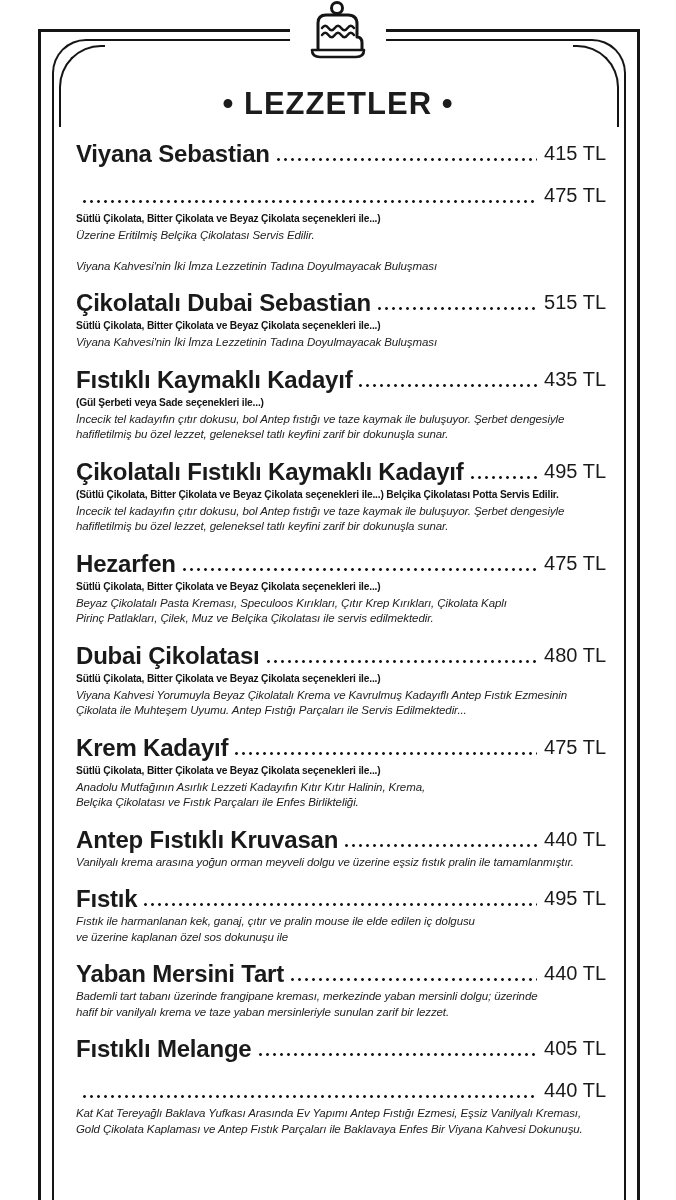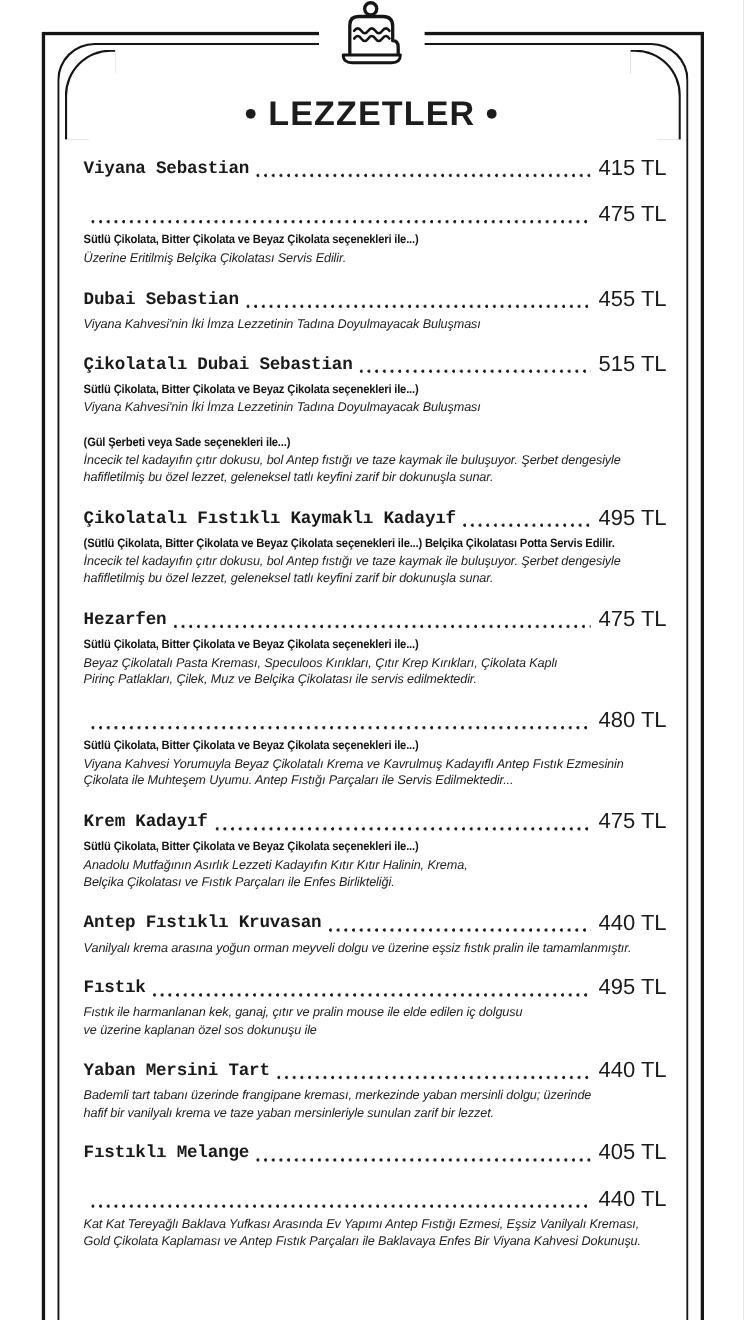--- a/index.html
+++ b/index.html
@@ -41,22 +41,22 @@
     text-align:center; font-size:31px; font-weight:700;
     letter-spacing:1px; color:#1c1c1c; z-index:4;
   }
   
   .menu-list {
     position:absolute; left:76px; right:70px; top:140px; z-index:3;
   }
   .menu-item { margin-bottom:15px; }
   .item-row { display:flex; align-items:flex-end; }
   .item-name {
-    flex:0 0 auto; font-size:16px; font-weight:700;
-    letter-spacing:-0.2px; line-height:27px; white-space:nowrap;font-family:Liberation Mono, monospace;
+    flex:0 0 auto; font-size:24px; font-weight:700;
+    letter-spacing:-0.2px; line-height:27px; white-space:nowrap;
   }
   .leader {
     flex:1 1 auto; height:3px; margin:0 7px 6px 7px;
     background:radial-gradient(circle at 1.5px 1.5px,#1b1b1b 1.2px,transparent 1.6px);
     background-size:7px 3px; background-repeat:repeat-x;
   }
   .item-price {
     flex:0 0 auto; font-size:20px; font-weight:400;
     line-height:27px; white-space:nowrap;text-align:right;
   }
@@ -108,40 +108,40 @@
     <div class="menu-item">
       <div class="item-row">
         <span class="leader"></span>
         <span class="item-price">475 TL</span>
       </div>
       <div class="item-note">Sütlü Çikolata, Bitter Çikolata ve Beyaz Çikolata seçenekleri ile...)</div>
       <div class="item-desc">Üzerine Eritilmiş Belçika Çikolatası Servis Edilir.</div>
     </div>
 
     <div class="menu-item">
-      <div class="item-row">
-        <span class="item-name">Dubai Sebastian</span>
-        <span class="leader"></span>
-        <span class="item-price">455 TL</span>
-      </div>
 
       <div class="item-desc">Viyana Kahvesi'nin İki İmza Lezzetinin Tadına Doyulmayacak Buluşması</div>
     </div>
 
     <div class="menu-item">
       <div class="item-row">
         <span class="item-name">Çikolatalı Dubai Sebastian</span>
         <span class="leader"></span>
         <span class="item-price">515 TL</span>
       </div>
       <div class="item-note">Sütlü Çikolata, Bitter Çikolata ve Beyaz Çikolata seçenekleri ile...)</div>
       <div class="item-desc">Viyana Kahvesi'nin İki İmza Lezzetinin Tadına Doyulmayacak Buluşması</div>
     </div>
 
     <div class="menu-item">
+      <div class="item-row">
+        <span class="item-name">Fıstıklı Kaymaklı Kadayıf</span>
+        <span class="leader"></span>
+        <span class="item-price">435 TL</span>
+      </div>
       <div class="item-note">(Gül Şerbeti veya Sade seçenekleri ile...)</div>
       <div class="item-desc">İncecik tel kadayıfın çıtır dokusu, bol Antep fıstığı ve taze kaymak ile buluşuyor. Şerbet dengesiyle
 hafifletilmiş bu özel lezzet, geleneksel tatlı keyfini zarif bir dokunuşla sunar.</div>
     </div>
 
     <div class="menu-item">
       <div class="item-row">
         <span class="item-name">Çikolatalı Fıstıklı Kaymaklı Kadayıf</span>
         <span class="leader"></span>
         <span class="item-price">495 TL</span>
@@ -157,20 +157,21 @@
         <span class="leader"></span>
         <span class="item-price">475 TL</span>
       </div>
       <div class="item-note">Sütlü Çikolata, Bitter Çikolata ve Beyaz Çikolata seçenekleri ile...)</div>
       <div class="item-desc">Beyaz Çikolatalı Pasta Kreması, Speculoos Kırıkları, Çıtır Krep Kırıkları, Çikolata Kaplı
 Pirinç Patlakları, Çilek, Muz ve Belçika Çikolatası ile servis edilmektedir.</div>
     </div>
 
     <div class="menu-item">
       <div class="item-row">
+        <span class="item-name">Dubai Çikolatası</span>
         <span class="leader"></span>
         <span class="item-price">480 TL</span>
       </div>
       <div class="item-note">Sütlü Çikolata, Bitter Çikolata ve Beyaz Çikolata seçenekleri ile...)</div>
       <div class="item-desc">Viyana Kahvesi Yorumuyla Beyaz Çikolatalı Krema ve Kavrulmuş Kadayıflı Antep Fıstık Ezmesinin
 Çikolata ile Muhteşem Uyumu. Antep Fıstığı Parçaları ile Servis Edilmektedir...</div>
     </div>
 
     <div class="menu-item">
       <div class="item-row">

